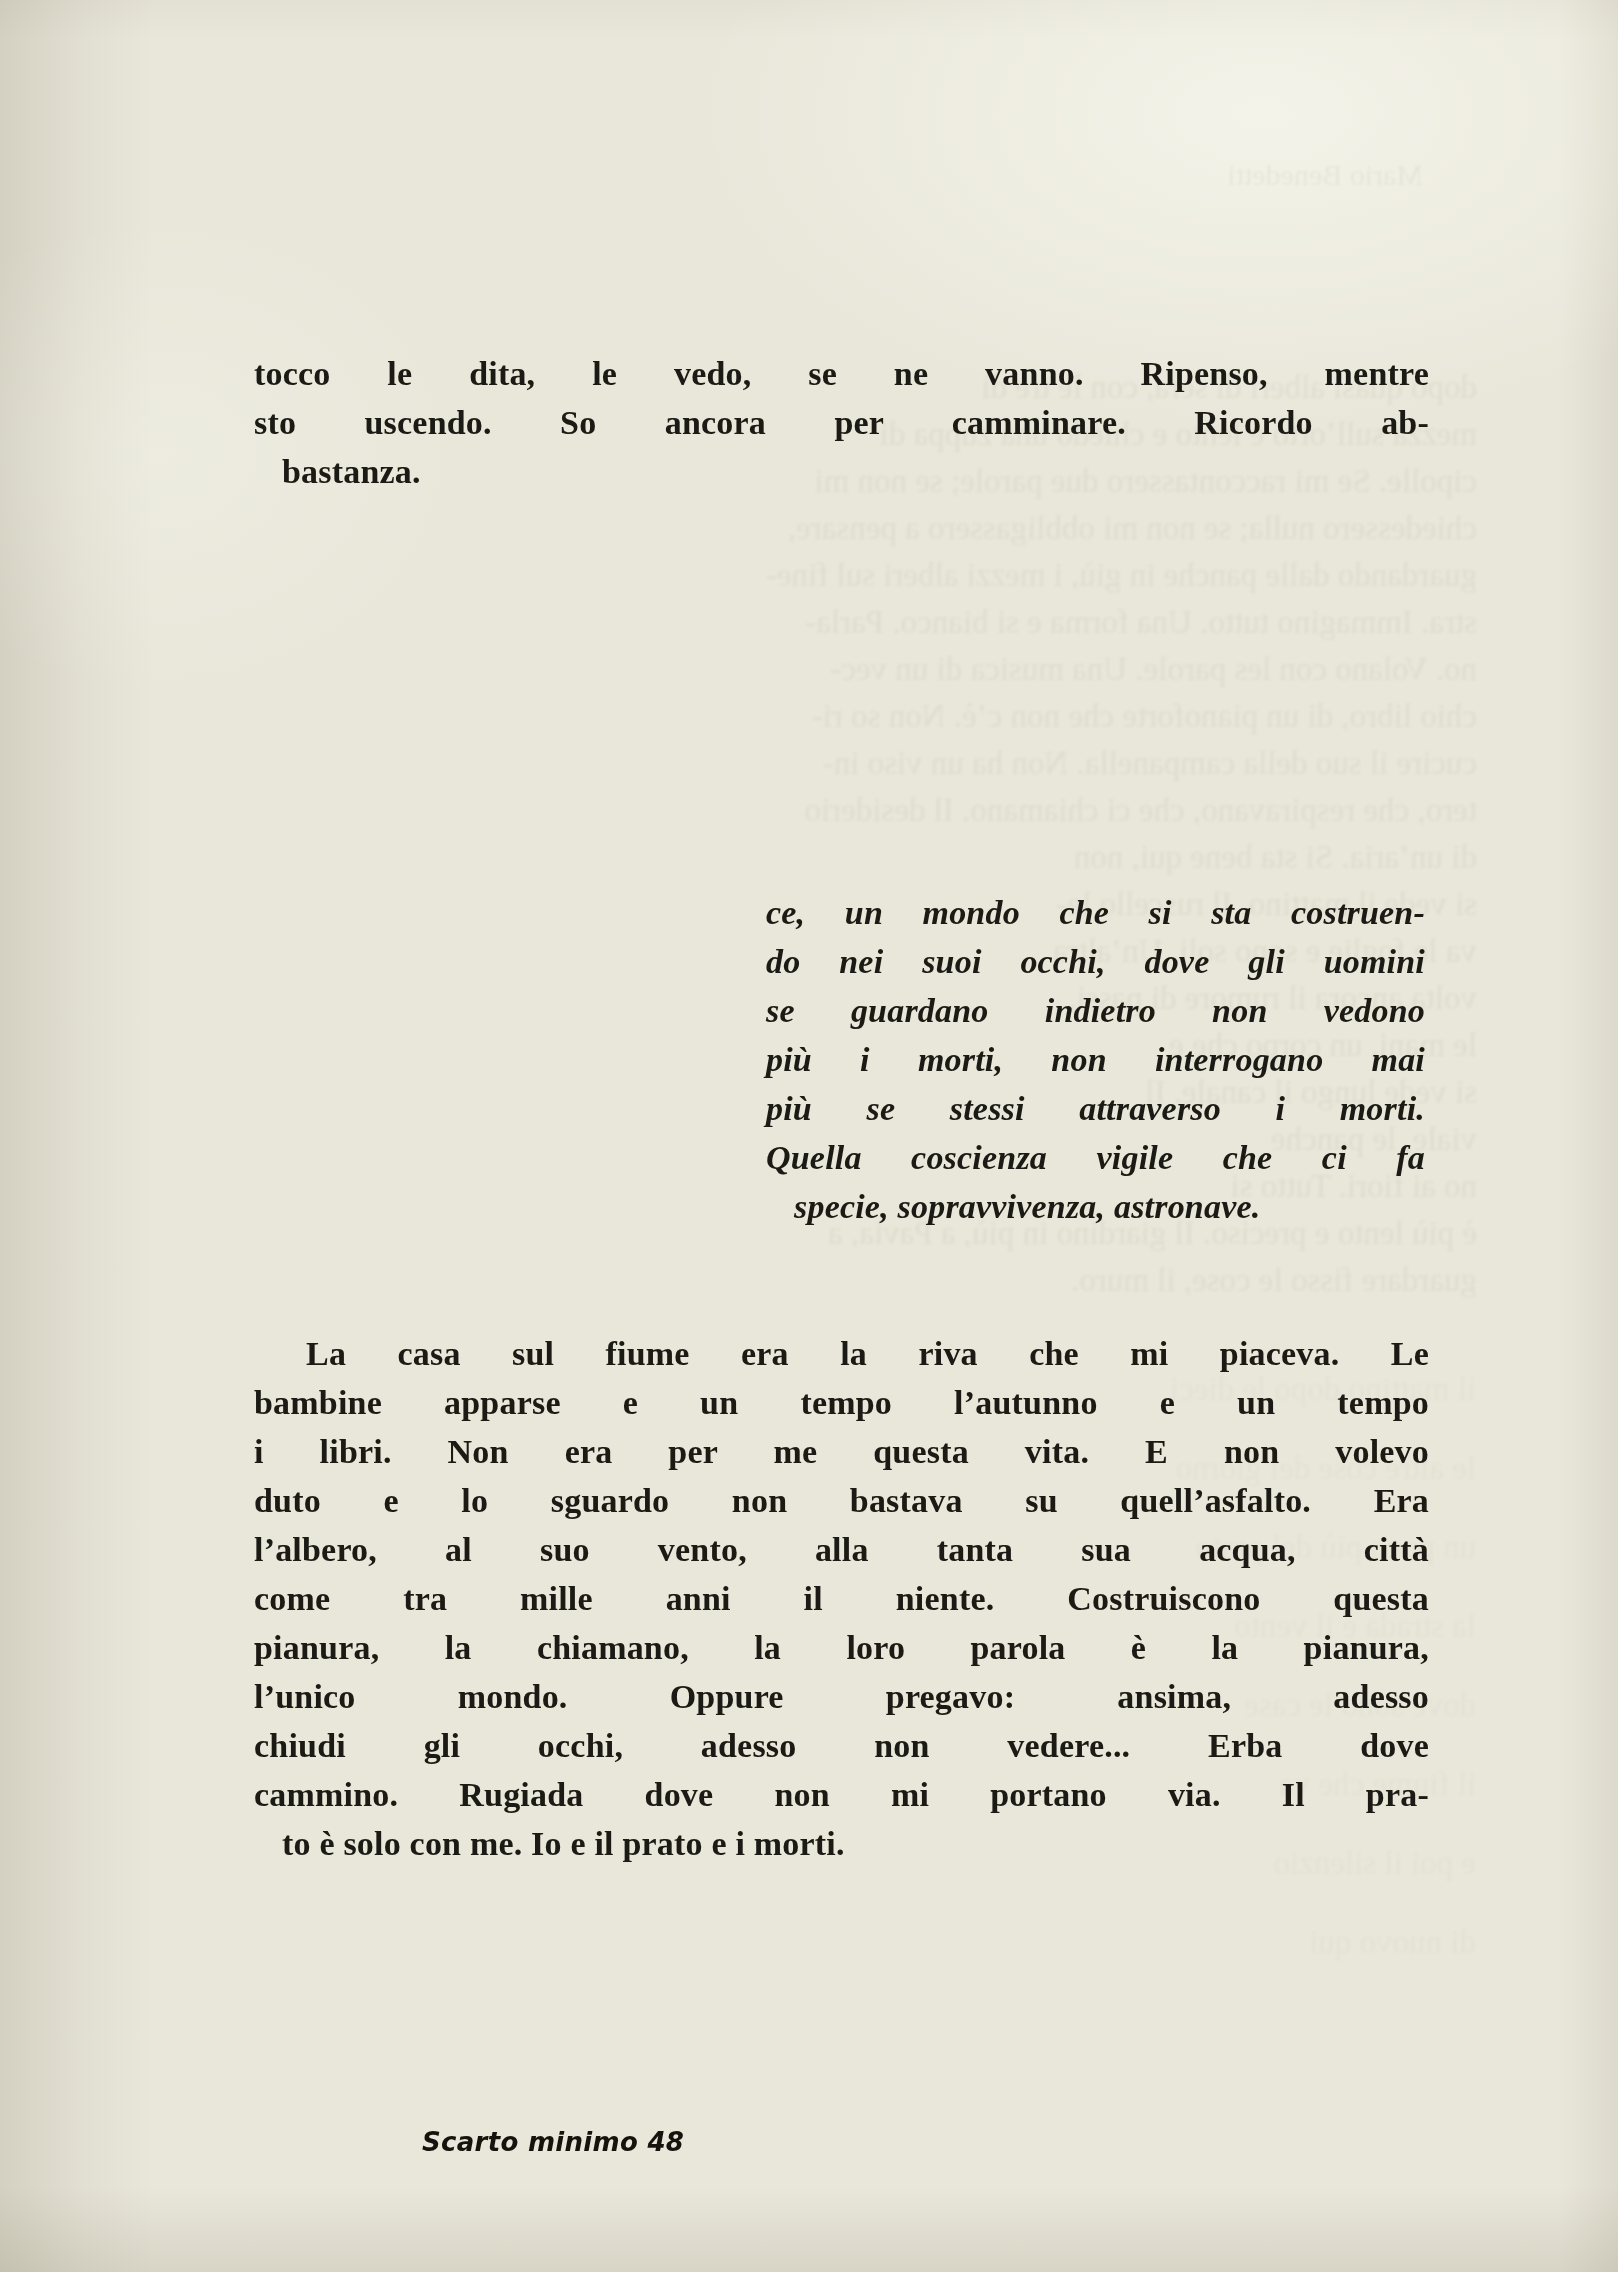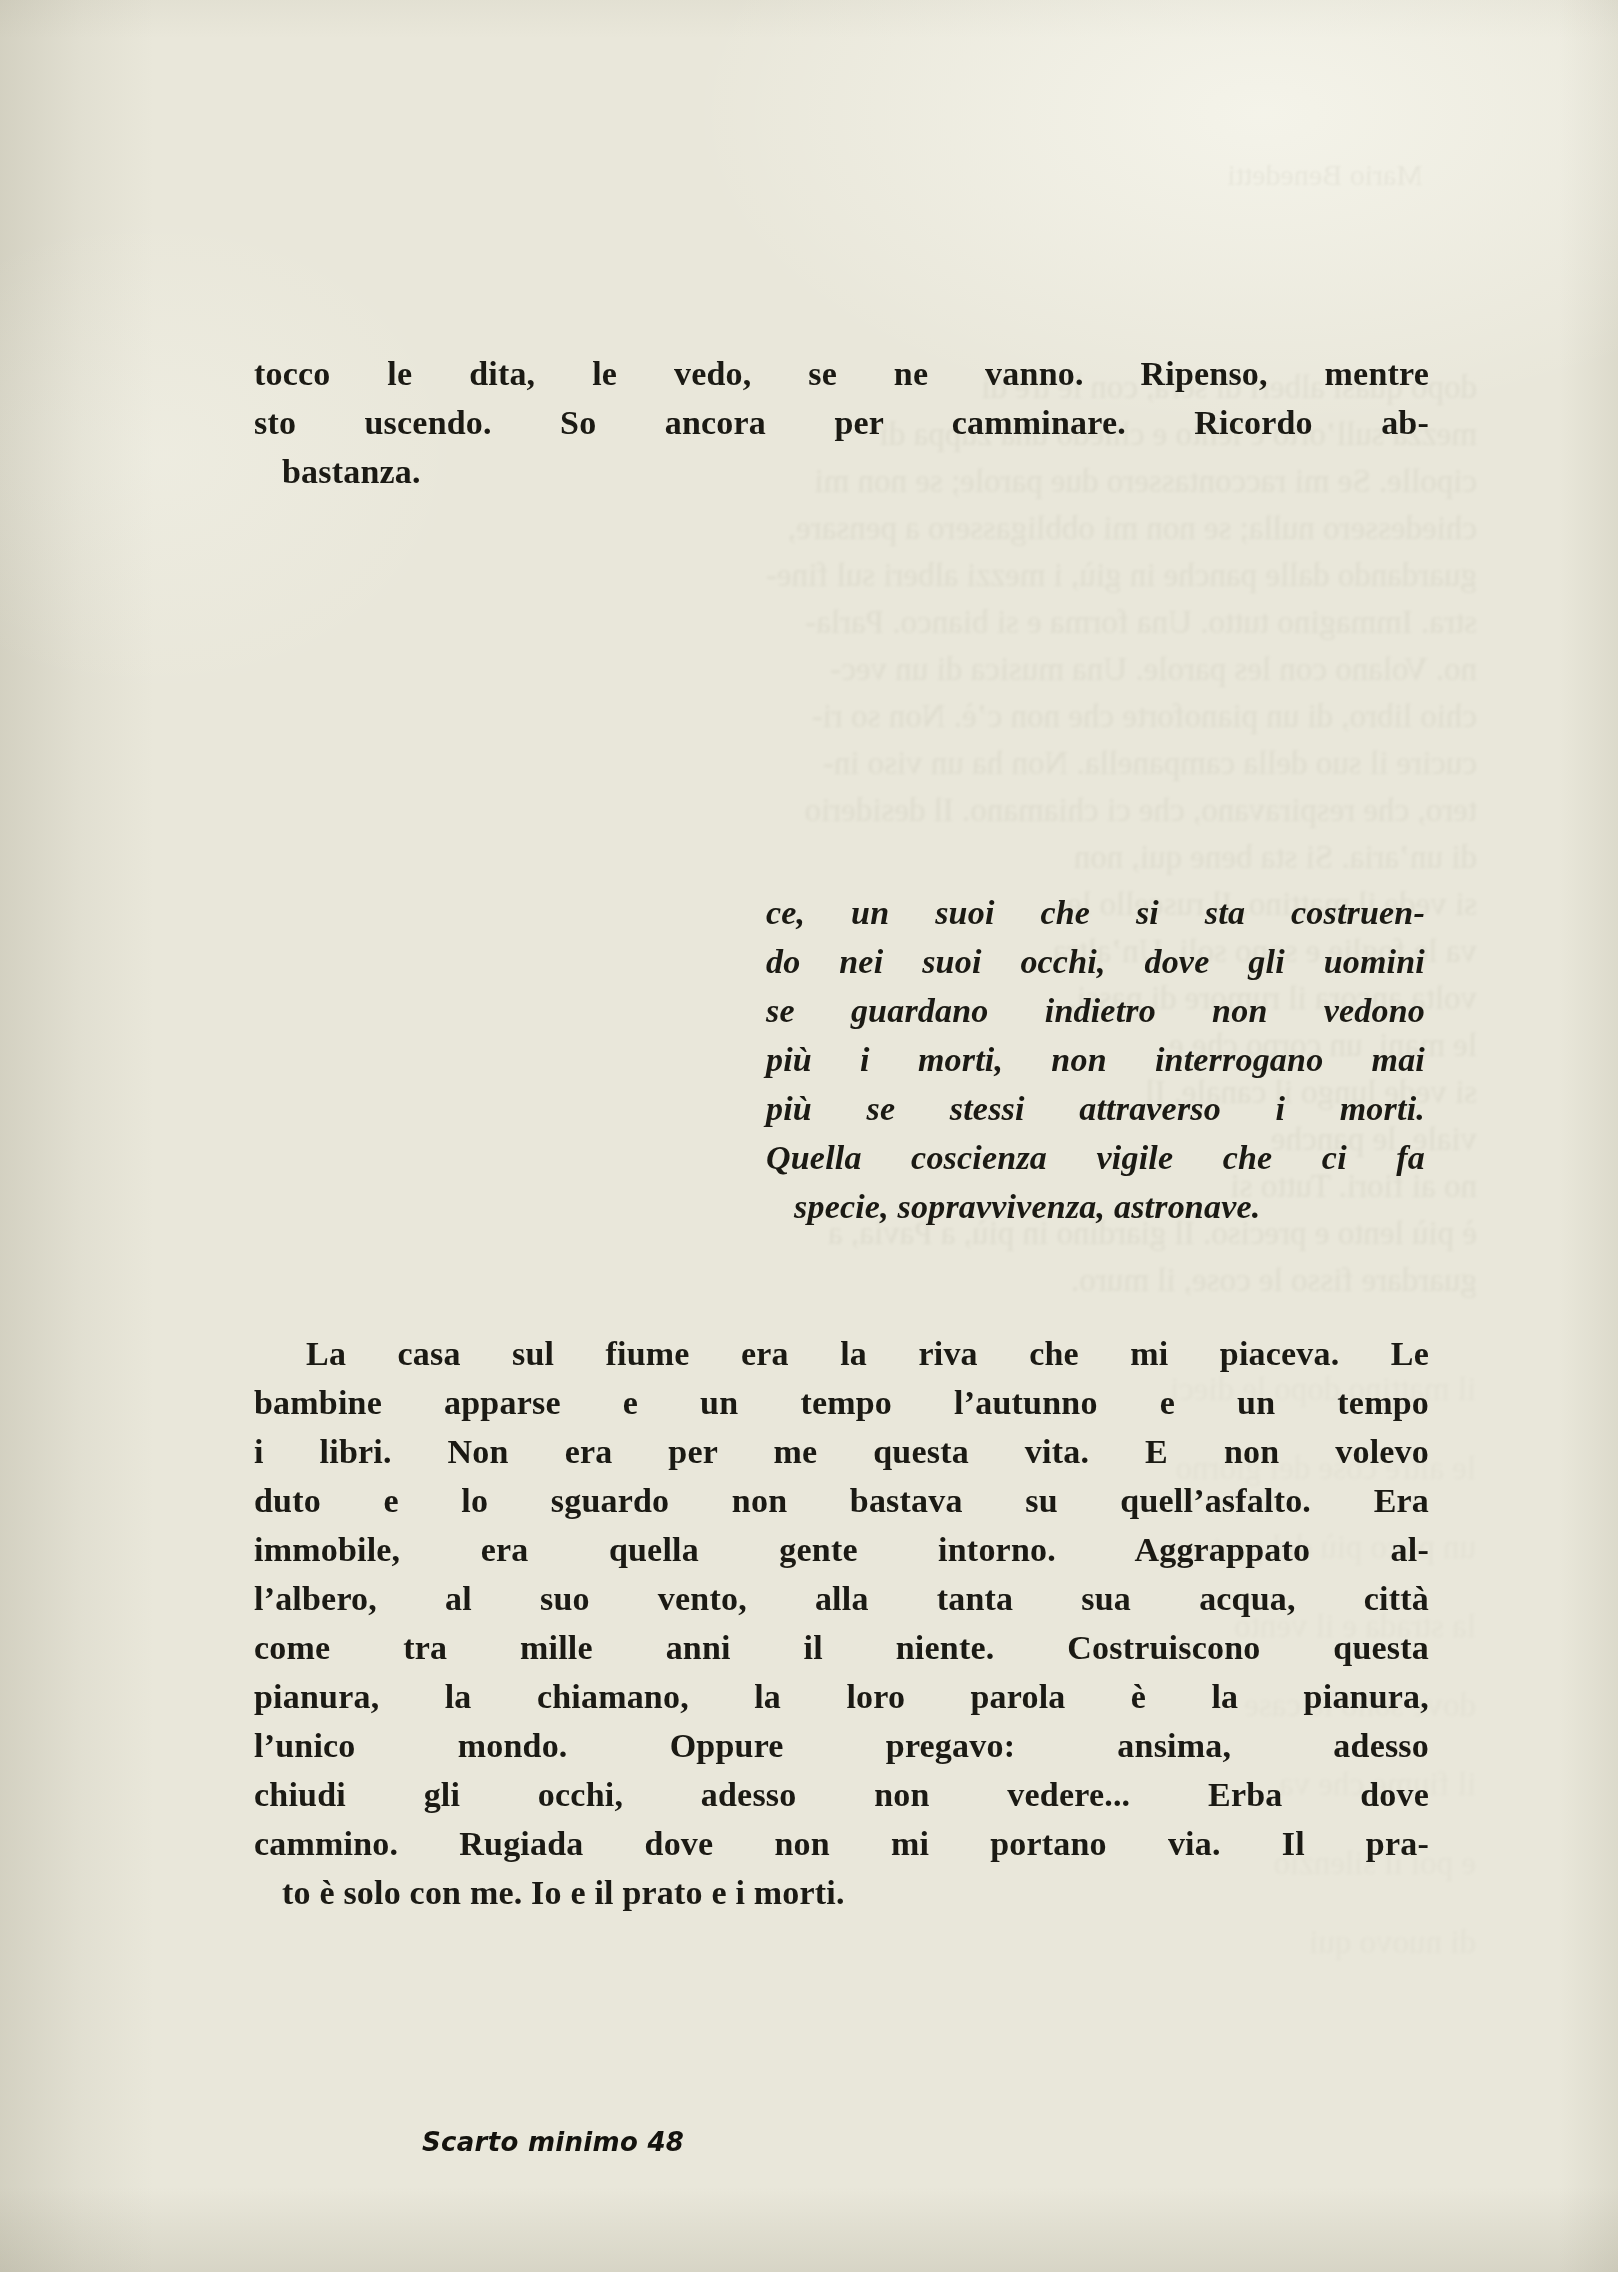--- a/index.html
+++ b/index.html
@@ -122,35 +122,34 @@
       <div class="ghost-line">di nuovo qui</div>
     </div>
 
   <div class="textblock" id="paragraph-1">
     <div class="textline">tocco le dita, le vedo, se ne vanno. Ripenso, mentre</div>
     <div class="textline">sto uscendo. So ancora per camminare. Ricordo ab-</div>
     <div class="textline last">bastanza.</div>
   </div>
 
   <div class="textblock" id="quote-block">
-    <div class="textline">ce, un suoi che si sta costruen-</div>
+    <div class="textline">ce, un mondo che si sta costruen-</div>
     <div class="textline">do nei suoi occhi, dove gli uomini</div>
     <div class="textline">se guardano indietro non vedono</div>
     <div class="textline">più i morti, non interrogano mai</div>
     <div class="textline">più se stessi attraverso i morti.</div>
     <div class="textline">Quella coscienza vigile che ci fa</div>
     <div class="textline last">specie, sopravvivenza, astronave.</div>
   </div>
 
   <div class="textblock" id="paragraph-2">
     <div class="textline indent">La casa sul fiume era la riva che mi piaceva. Le</div>
     <div class="textline">bambine apparse e un tempo l’autunno e un tempo</div>
     <div class="textline">i libri. Non era per me questa vita. E non volevo</div>
     <div class="textline">duto e lo sguardo non bastava su quell’asfalto. Era</div>
-    <div class="textline">immobile, era quella gente intorno. Aggrappato al-</div>
     <div class="textline">l’albero, al suo vento, alla tanta sua acqua, città</div>
     <div class="textline">come tra mille anni il niente. Costruiscono questa</div>
     <div class="textline">pianura, la chiamano, la loro parola è la pianura,</div>
     <div class="textline">l’unico mondo. Oppure pregavo: ansima, adesso</div>
     <div class="textline">chiudi gli occhi, adesso non vedere... Erba dove</div>
     <div class="textline">cammino. Rugiada dove non mi portano via. Il pra-</div>
     <div class="textline last">to è solo con me. Io e il prato e i morti.</div>
   </div>
 
   <div id="footer">Scarto minimo 48</div>

